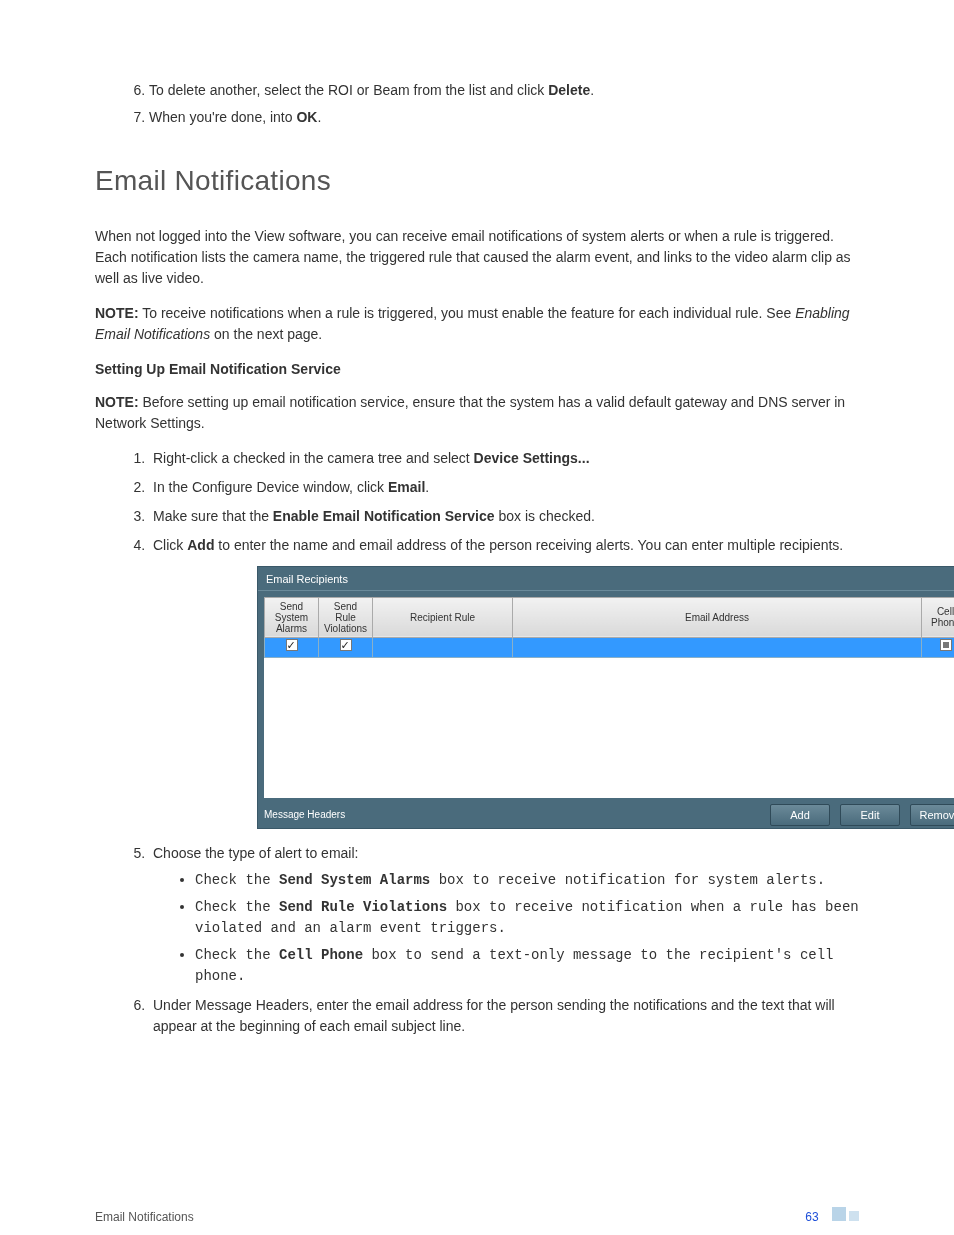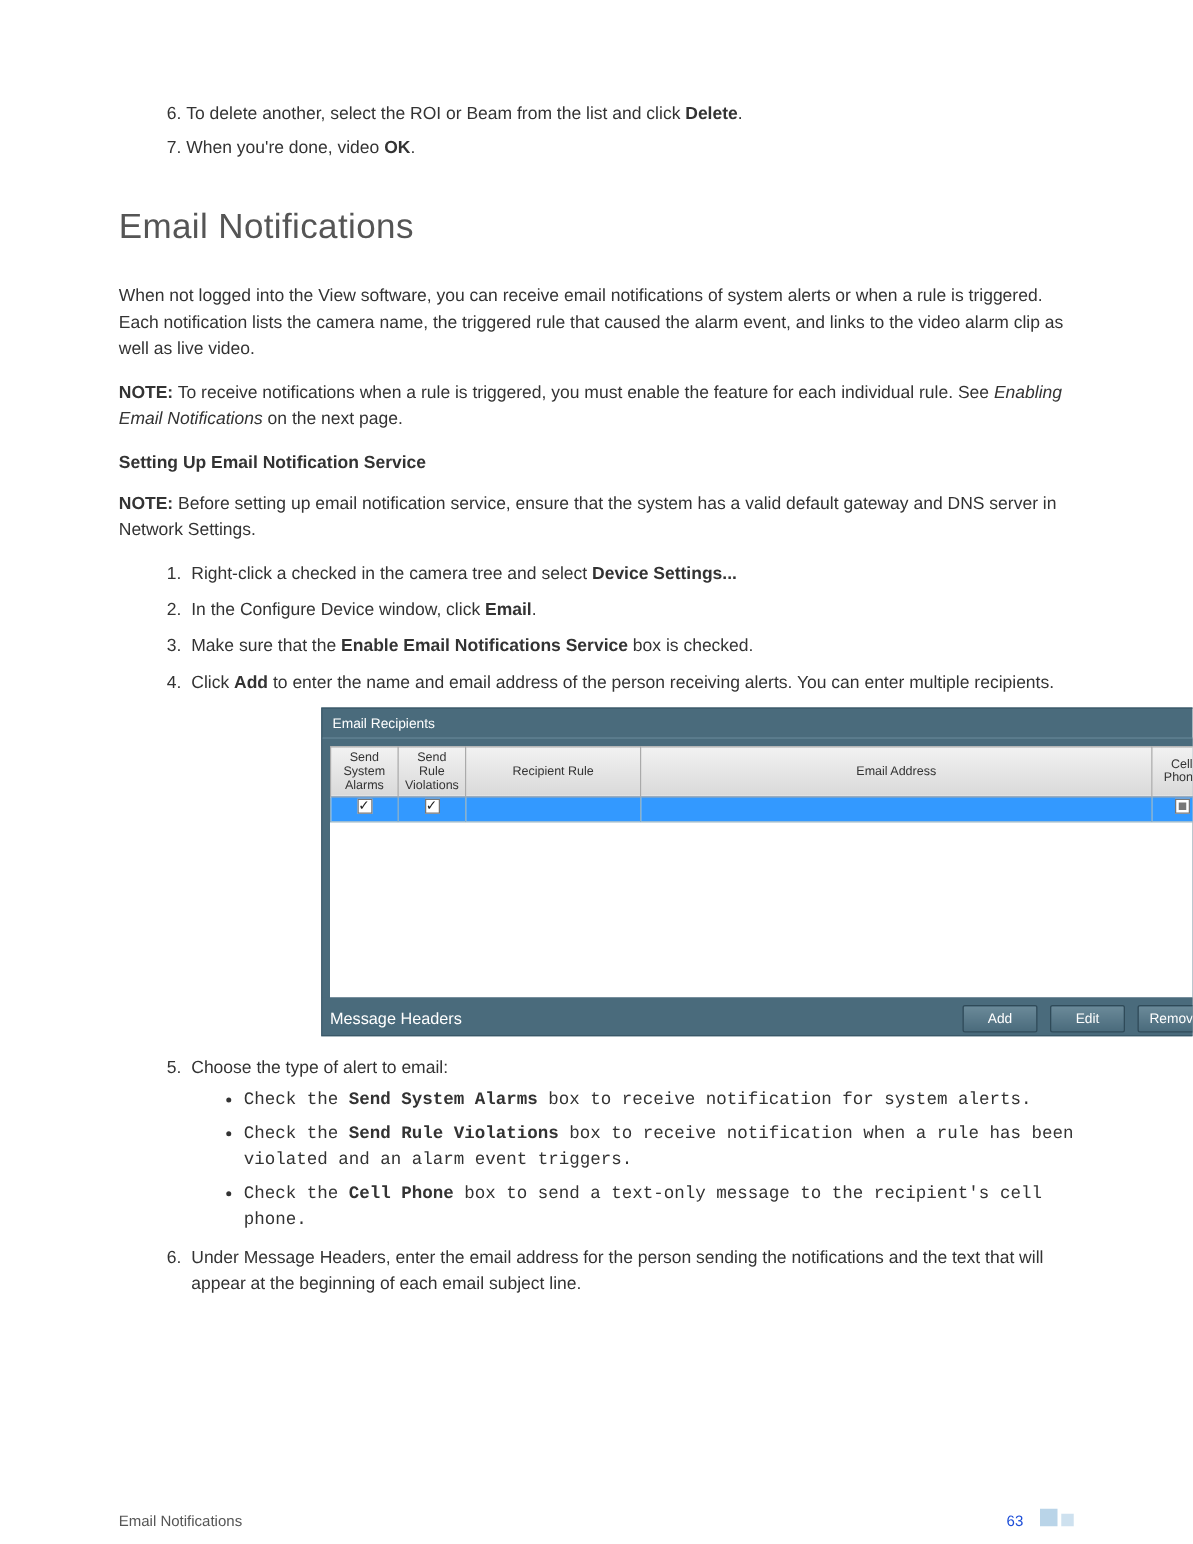--- a/index.html
+++ b/index.html
@@ -90,21 +90,21 @@
     background: #fff;
     height: 140px;
   }
   .shot-footer {
     display: flex;
     align-items: center;
     justify-content: space-between;
     padding: 6px 6px 2px 6px;
     background: #4a6b7c;
   }
-  .shot-footer-label { color: #fff; font-size: 13px; }
+  .shot-footer-label { color: #fff; font-size: 10px; }
   .shot-btns { display: flex; gap: 10px; }
   .btn {
     background: linear-gradient(#6b8a99,#4a6b7c);
     border: 1px solid #2f4a58;
     color: #fff;
     font-size: 11px;
     padding: 2px 0;
     width: 60px;
     text-align: center;
     border-radius: 2px;
@@ -128,21 +128,21 @@
   .footer-deco span:nth-child(2){ width:10px; height:10px; opacity:.7; }
 </style>
 </head>
 <body>
 
 <ol class="top-list" start="6">
   <li>
     <span>To delete another, select the ROI or Beam from the list and click </span><strong>Delete</strong><span>.</span>
   </li>
   <li>
-    <span>When you're done, video </span><strong>OK</strong><span>.</span>
+    <span>When you're done, into </span><strong>OK</strong><span>.</span>
   </li>
 </ol>
 
 <h1 class="section">Email Notifications</h1>
 
 <p class="para">When not logged into the View software, you can receive email notifications of system alerts or when a rule is triggered. Each notification lists the camera name, the triggered rule that caused the alarm event, and links to the video alarm clip as well as live video.</p>
 
 <p class="para">
   <strong>NOTE:</strong><span> To receive notifications when a rule is triggered, you must enable the feature for each individual rule. See </span><em>Enabling Email Notifications</em><span> on the next page.</span>
 </p>
@@ -154,21 +154,21 @@
 </p>
 
 <ol class="main-list">
   <li>
     <span>Right-click a checked in the camera tree and select </span><strong>Device Settings...</strong>
   </li>
   <li>
     <span>In the Configure Device window, click </span><strong>Email</strong><span>.</span>
   </li>
   <li>
-    <span>Make sure that the </span><strong>Enable Email Notifications Service</strong><span> box is checked.</span>
+    <span>Make sure that the </span><strong>Enable Email Notification Service</strong><span> box is checked.</span>
   </li>
   <li>
     <span>Click </span><strong>Add</strong><span> to enter the name and email address of the person receiving alerts. You can enter multiple recipients.</span>
 
     <div class="screenshot">
       <div class="shot-title">Email Recipients</div>
       <div class="shot-table-wrap">
         <table class="shot">
           <colgroup>
             <col style="width:54px">

